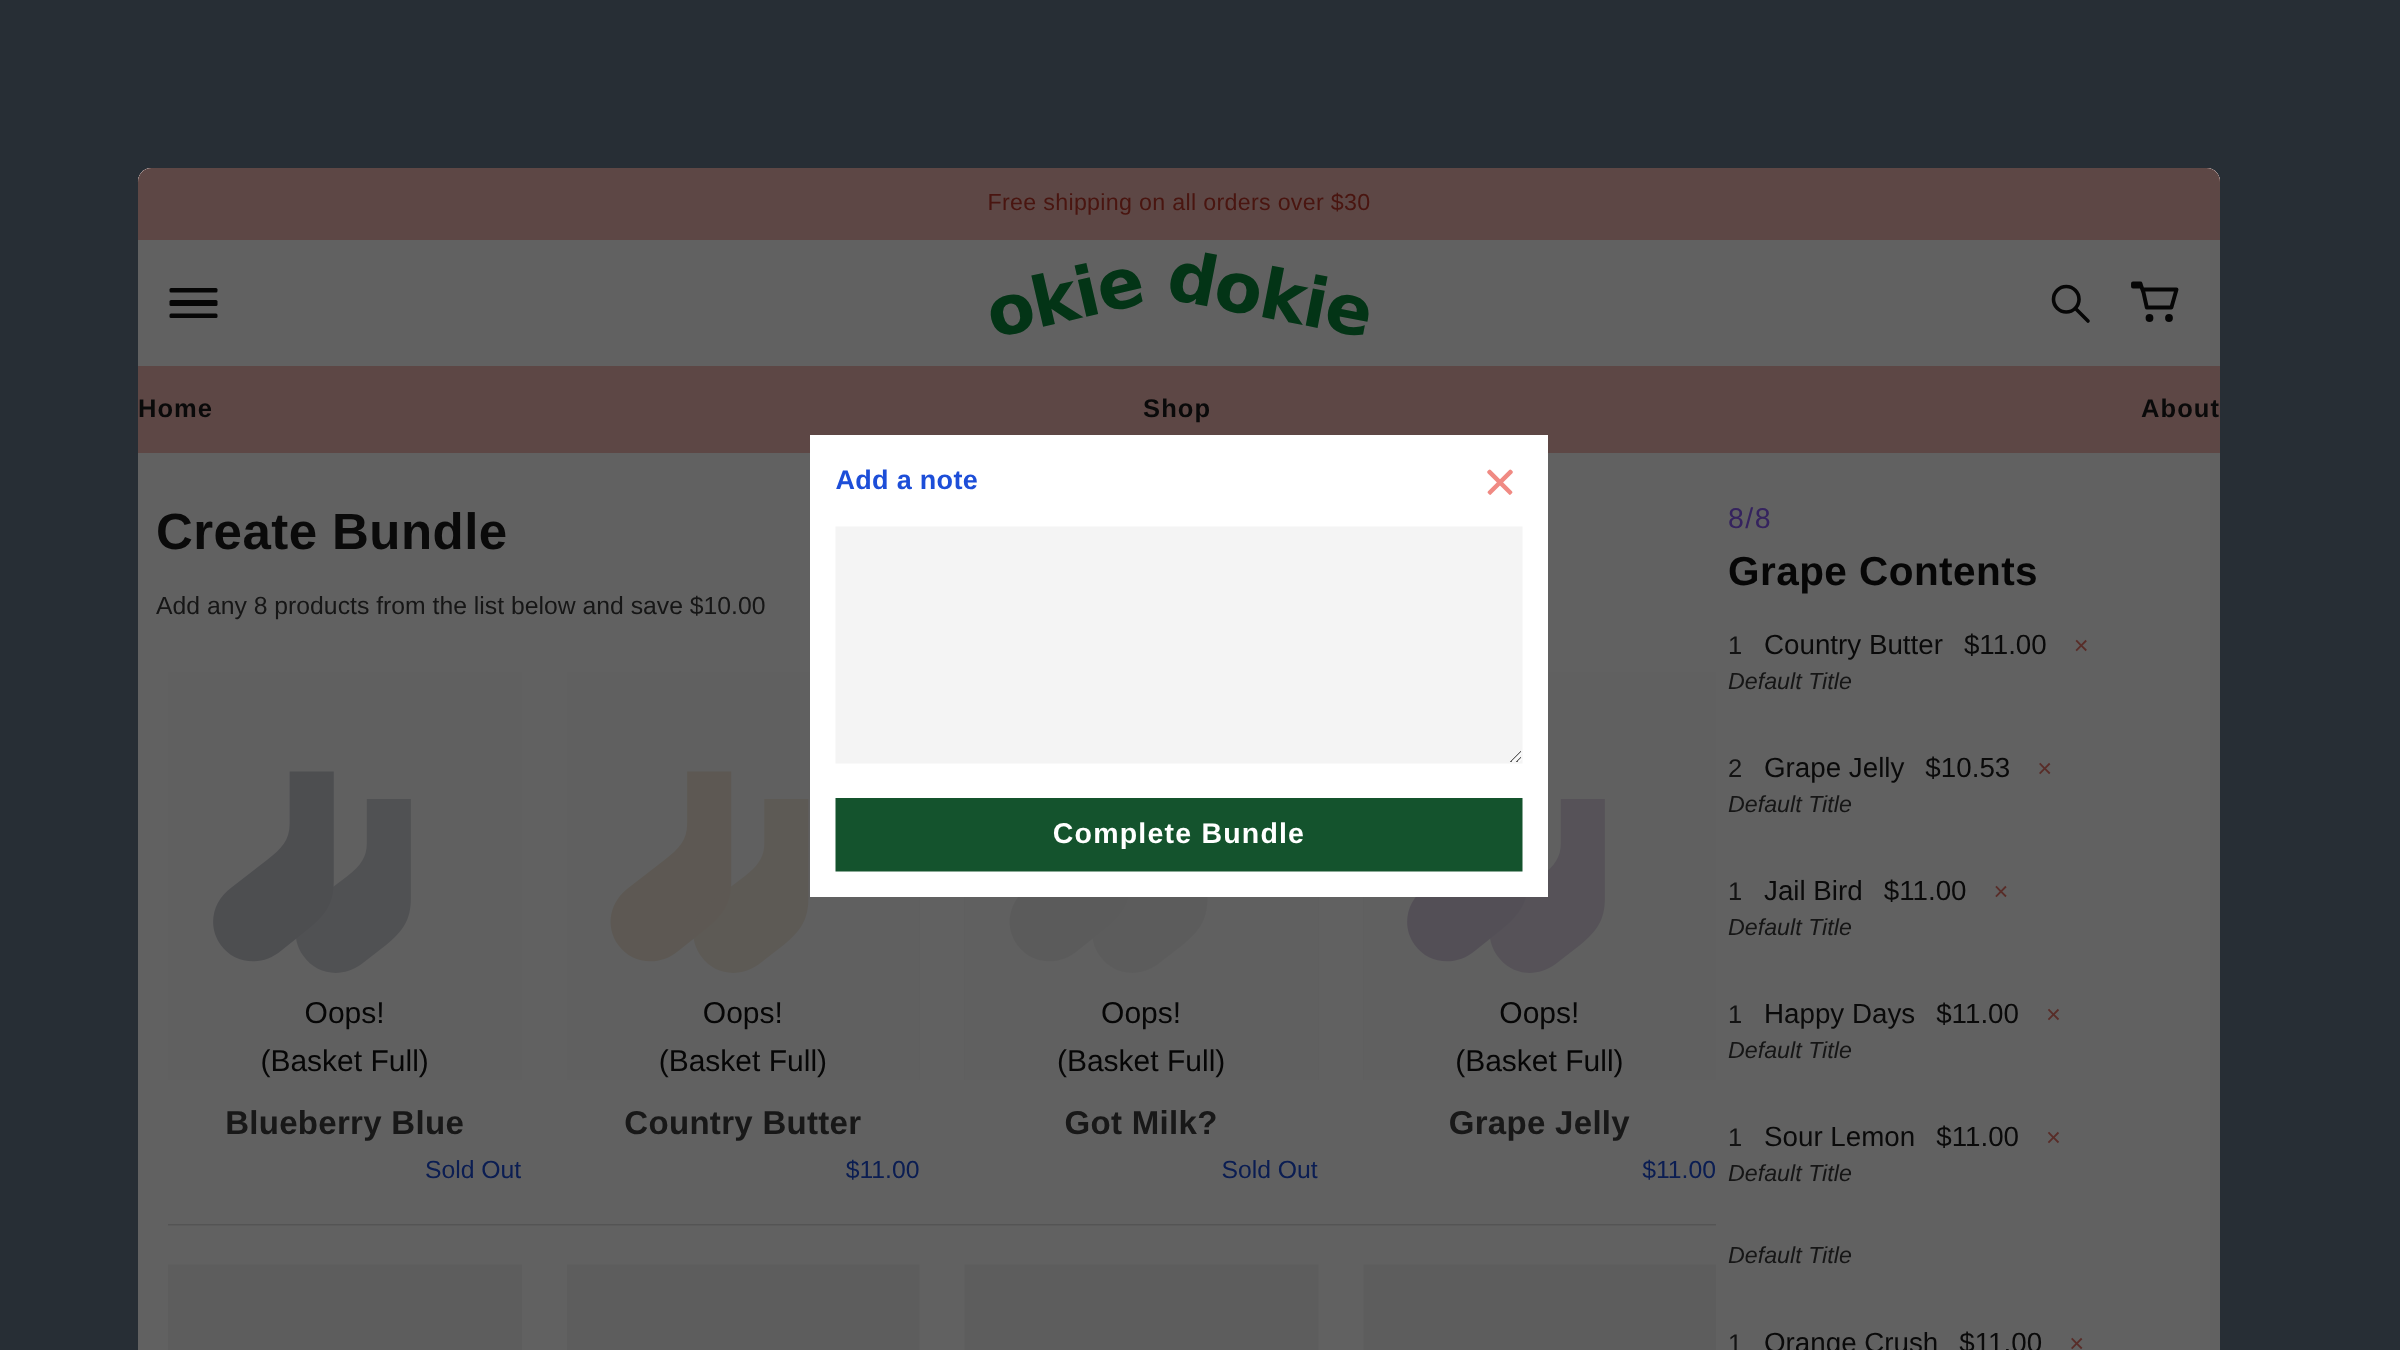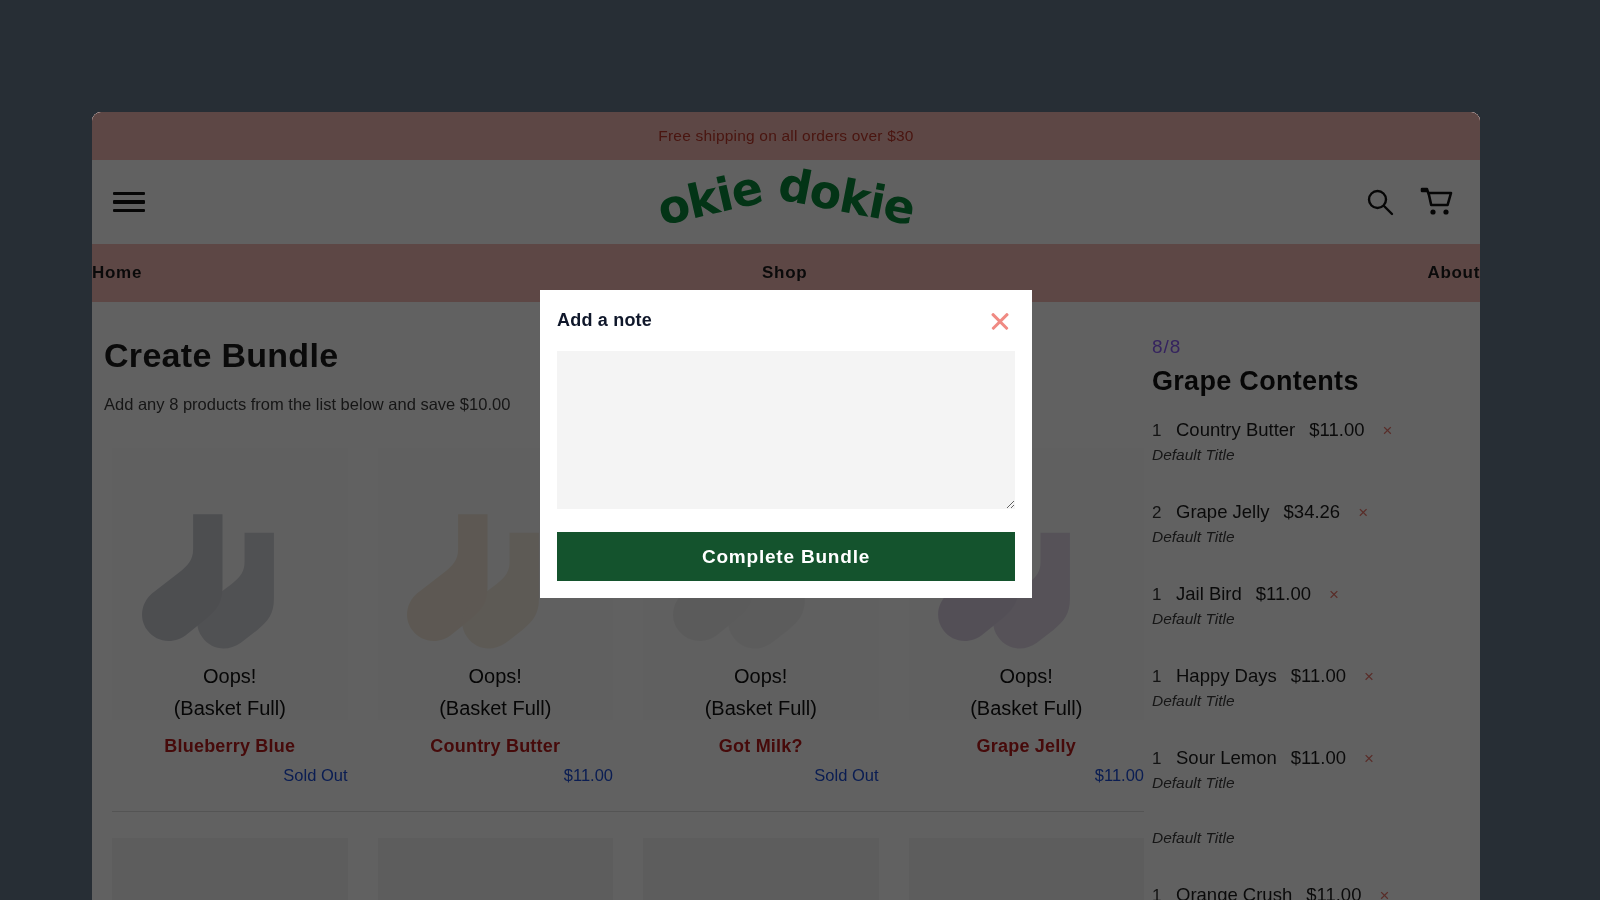--- a/index.html
+++ b/index.html
@@ -160,23 +160,23 @@
     gap: 9px;
     background: rgba(255,255,255,0.68);
     color: #111;
     font-size: 20px;
     text-align: center;
     padding-top: 58px;
   }
   .product-name {
     margin-top: 16px;
     text-align: center;
-    font-size: 18px;
-    font-weight: 700;
-    color: #b91c1c;
+    font-size: 22px;
+    font-weight: 700;
+    color: #404040;
     letter-spacing: .2px;
   }
   .product-price {
     margin-top: 9px;
     text-align: right;
     font-size: 16.5px;
     color: #1d4ed8;
   }
   .row-divider {
     grid-column: 1 / -1;
@@ -246,21 +246,21 @@
   }
   .modal-head {
     display: flex;
     align-items: flex-start;
     justify-content: space-between;
     padding: 2px 2px 0 0;
   }
   .modal-title {
     font-size: 18px;
     font-weight: 700;
-    color: #0f172a;
+    color: #1d4ed8;
     letter-spacing: .2px;
   }
   .modal-close {
     width: 26px;
     height: 26px;
     cursor: pointer;
     position: relative;
     margin-top: -2px;
   }
   .modal-close::before, .modal-close::after {
@@ -475,21 +475,21 @@
                 <span class="bi-name">Country Butter</span>
                 <span class="bi-price">$11.00</span>
                 <span class="bi-remove">×</span>
               </div>
               <div class="bi-variant">Default Title</div>
             </div>
             <div class="bundle-item">
               <div class="bundle-line">
                 <span class="bi-qty">2</span>
                 <span class="bi-name">Grape Jelly</span>
-                <span class="bi-price">$34.26</span>
+                <span class="bi-price">$10.53</span>
                 <span class="bi-remove">×</span>
               </div>
               <div class="bi-variant">Default Title</div>
             </div>
             <div class="bundle-item">
               <div class="bundle-line">
                 <span class="bi-qty">1</span>
                 <span class="bi-name">Jail Bird</span>
                 <span class="bi-price">$11.00</span>
                 <span class="bi-remove">×</span>

